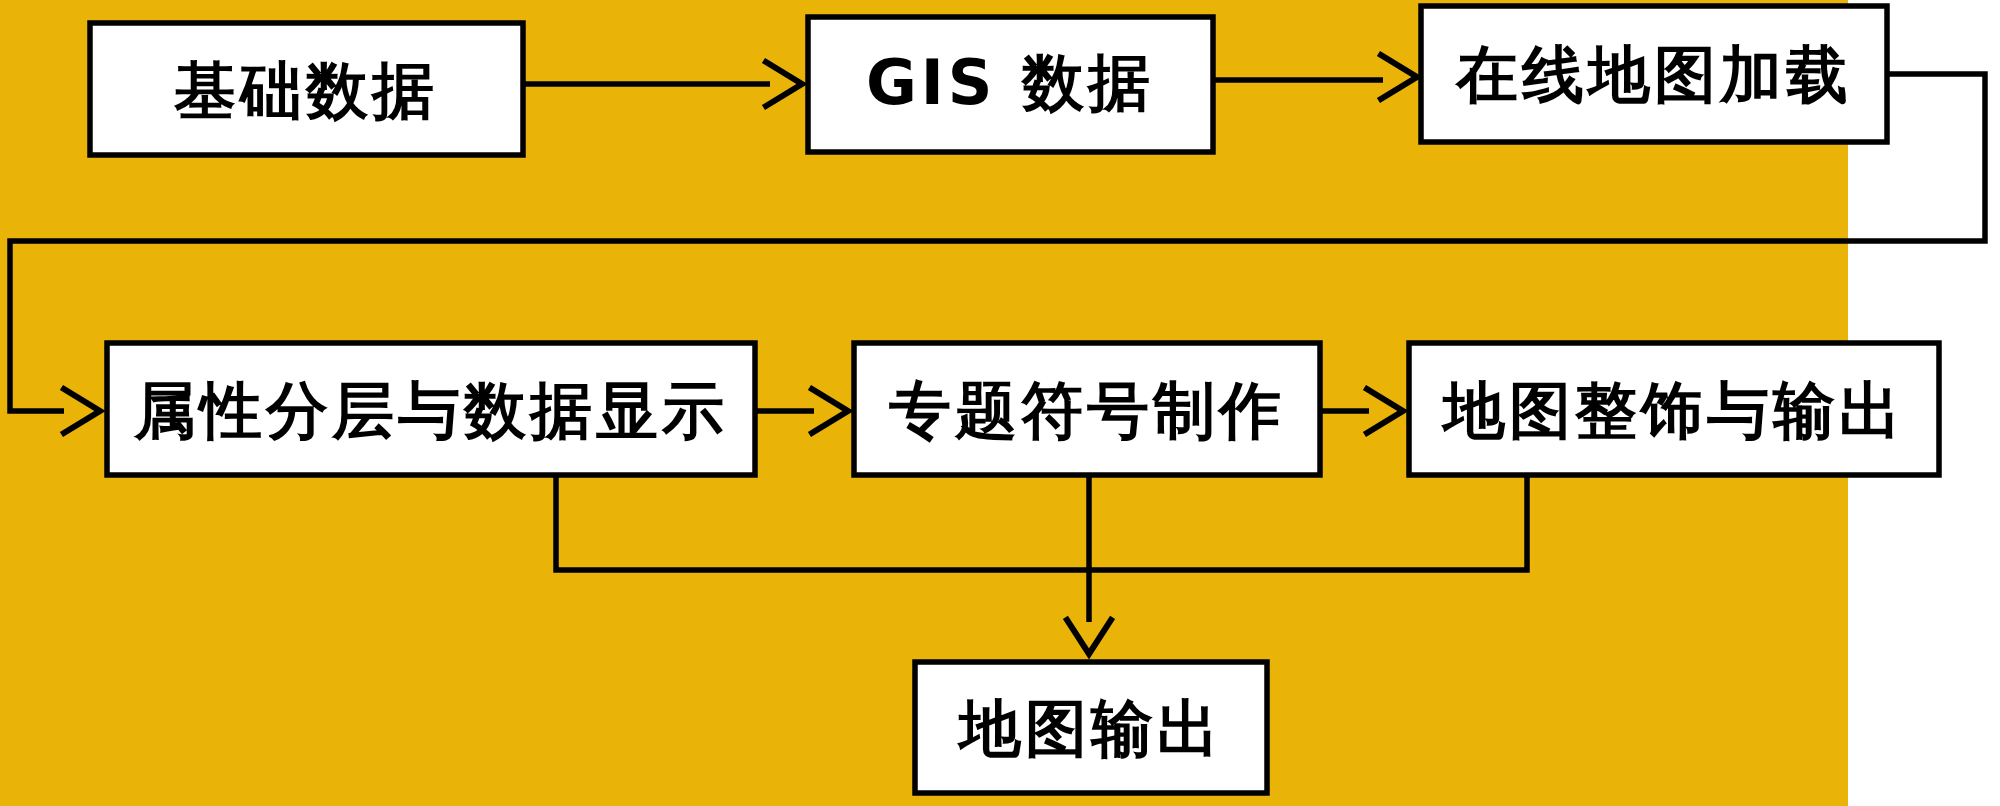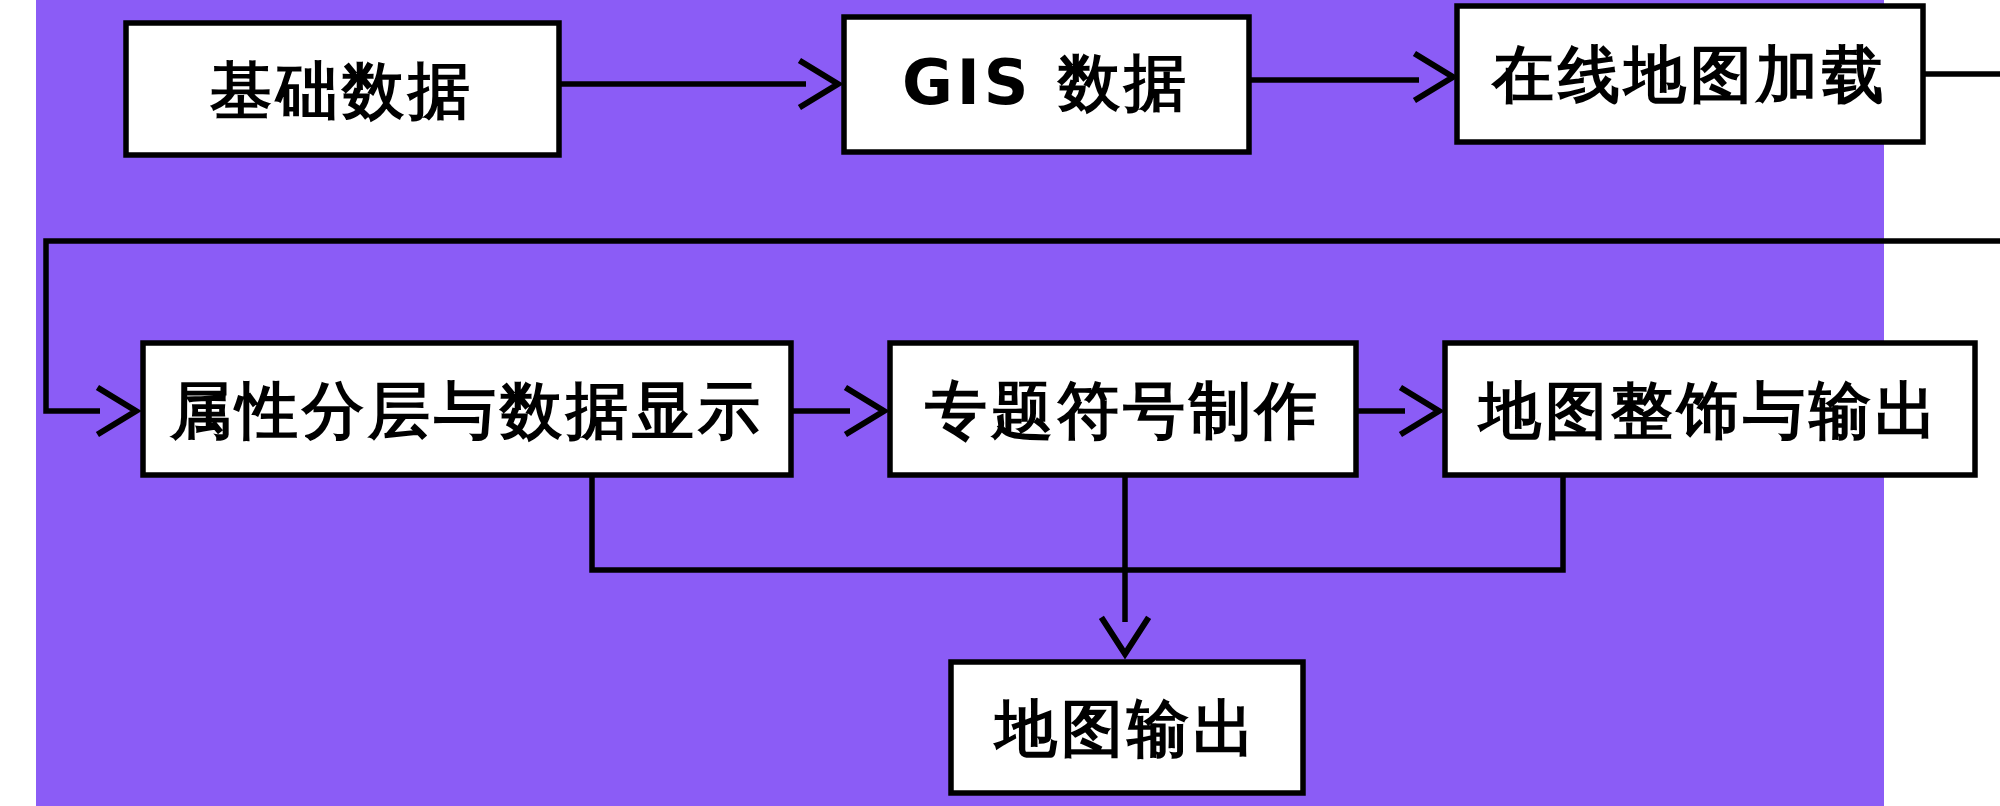--- a/index.html
+++ b/index.html
@@ -7,22 +7,21 @@
     padding: 0;
     background: #ffffff;
     width: 2000px;
     height: 806px;
     overflow: hidden;
   }
   .stage {
     position: relative;
     width: 1848px;
     height: 806px;
-    background: #8b5cf6;
-    margin-left: 36px;
+    background: #eab308;
   }
   svg {
     display: block;
     font-family: "DejaVu Sans", "Liberation Sans", sans-serif;
   }
   .node-rect {
     fill: #ffffff;
     stroke: #000000;
     stroke-width: 5.5px;
   }

